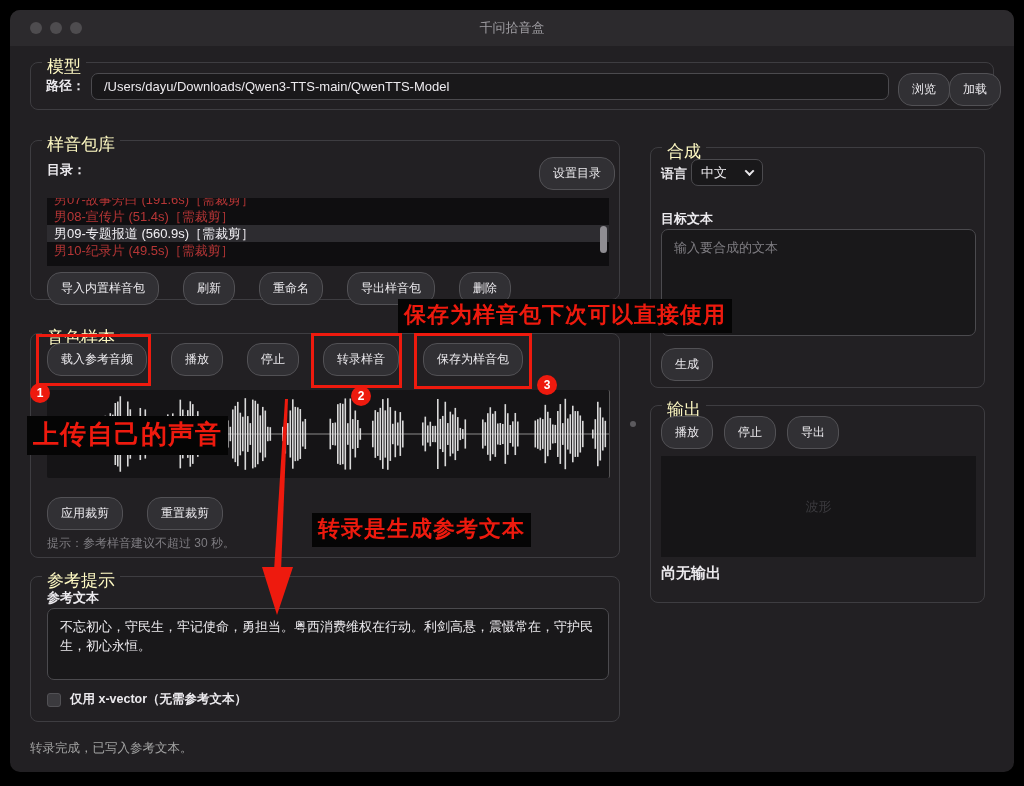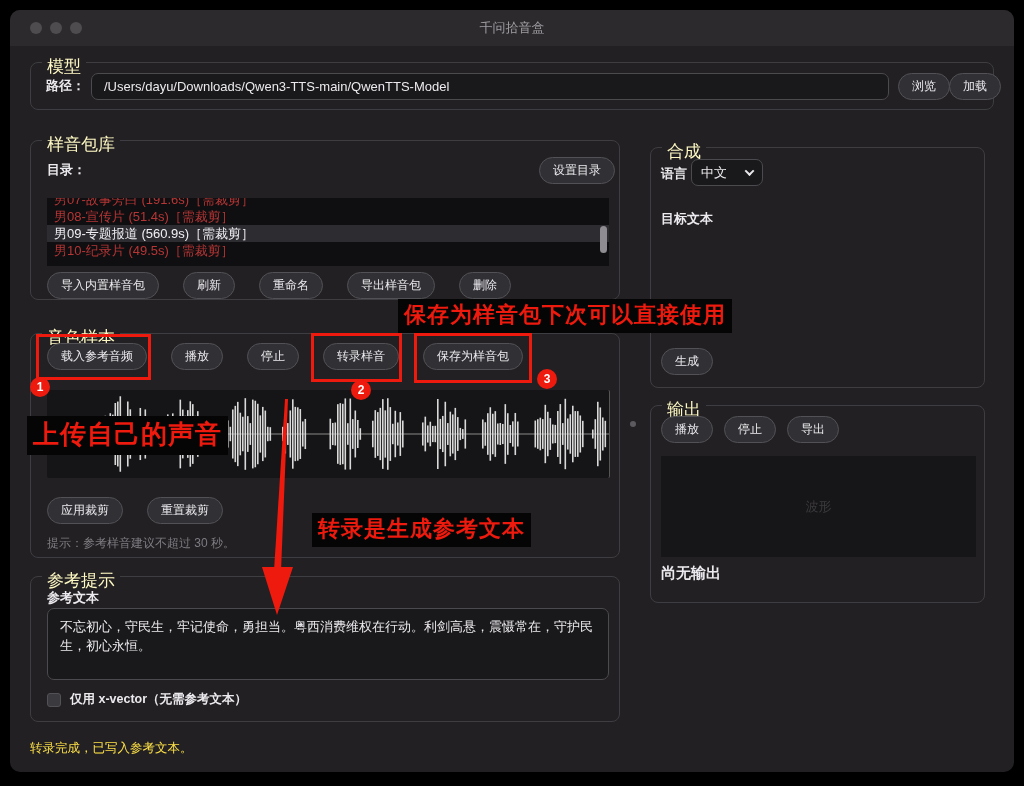--- a/index.html
+++ b/index.html
@@ -17,21 +17,21 @@
   .group-label { position:absolute; top:-8px; left:11px; background:#222023;
     padding:0 5px; font-size:17px; color:#fef9c3; white-space:nowrap; }
 
   .lbl { font-size:13px; color:#eceaee; font-weight:600; white-space:nowrap; }
   .dim { color:#6c6a6f; font-weight:400; }
 
   .field { background:#19181a; border:1px solid #4b4a4e; border-radius:7px;
     color:#eceaee; font-size:13px; font-family:inherit; }
 
   .btn { position:absolute; display:inline-flex; align-items:center; justify-content:center;
-    height:27px; padding:0 13px; border-radius:14px; background:#313034;
+    height:33px; padding:0 13px; border-radius:14px; background:#313034;
     border:1px solid #525155; color:#eceaee; font-size:12px; white-space:nowrap; cursor:default; }
   .btnrow { position:absolute; display:flex; gap:24px; }
   .btnrow .btn { position:relative; }
 
   
   .list { position:absolute; background:#0f0e10; overflow:hidden; }
   .list-inner { position:absolute; left:0; right:0; top:-7px; }
   .list-row { height:17px; line-height:17px; font-size:13px; padding-left:7px; white-space:nowrap; }
   .list-row.red { color:#b63636; }
   .list-row.selected { color:#f2f0f4; background:#2d2c30; }
@@ -48,21 +48,21 @@
   .checkbox-label { font-size:12.5px; color:#eceaee; font-weight:600; }
 
   .select { position:absolute; display:flex; align-items:center; justify-content:space-between;
     padding:0 9px; height:27px; }
   .chev { width:7px; height:7px; border-right:2px solid #e9e7eb; border-bottom:2px solid #e9e7eb;
     transform:rotate(45deg) translate(-1px,-1px); }
 
   textarea.field { resize:none; padding:9px 12px; line-height:1.45; }
   textarea.field::placeholder { color:#7e7c81; }
 
-  .statusbar { position:absolute; left:20px; top:730px; font-size:12.5px; color:#fde047; }
+  .statusbar { position:absolute; left:20px; top:730px; font-size:12.5px; color:#a3a3a3; }
 
   
   :root { --red:#ee1a0e; }
   .chip { position:absolute; background:#050505; color:var(--red); font-weight:bold;
     padding:1px 6px 3px; white-space:nowrap; z-index:40; letter-spacing:1px; }
   .hl { position:relative; }
   .redbox { position:absolute; border:3px solid var(--red); z-index:30; pointer-events:none; }
   .redbox.b1 { left:-11px; right:-4px; top:-9px; bottom:-10px; }
   .redbox.b2 { left:-12px; right:-3px; top:-10px; bottom:-12px; }
   .redbox.b3 { left:-9px; right:-9px; top:-10px; bottom:-13px; }
@@ -324,20 +324,21 @@
   </div>
 
   <div class="group" style="left:640px; top:137px; width:335px; height:241px;">
     <span class="group-label">合成</span>
     <span class="lbl" style="position:absolute; left:10px; top:17px;">语言</span>
     <div class="select field" style="left:40px; top:11px; width:72px;">
       <span>中文</span>
       <span class="chev"></span>
     </div>
     <span class="lbl" style="position:absolute; left:10px; top:62px;">目标文本</span>
+    <textarea class="field" style="position: absolute; left: 10px; top: 81px; width: 315px; height: 107px;" placeholder="输入要合成的文本"></textarea>
     <button class="btn" style="left:10px; top:200px;">生成</button>
   </div>
 
   <div class="group" style="left:640px; top:395px; width:335px; height:198px;">
     <span class="group-label">输出</span>
     <div class="btnrow" style="left:10px; top:10px; gap:11px;">
       <button class="btn">播放</button>
       <button class="btn">停止</button>
       <button class="btn">导出</button>
     </div>

